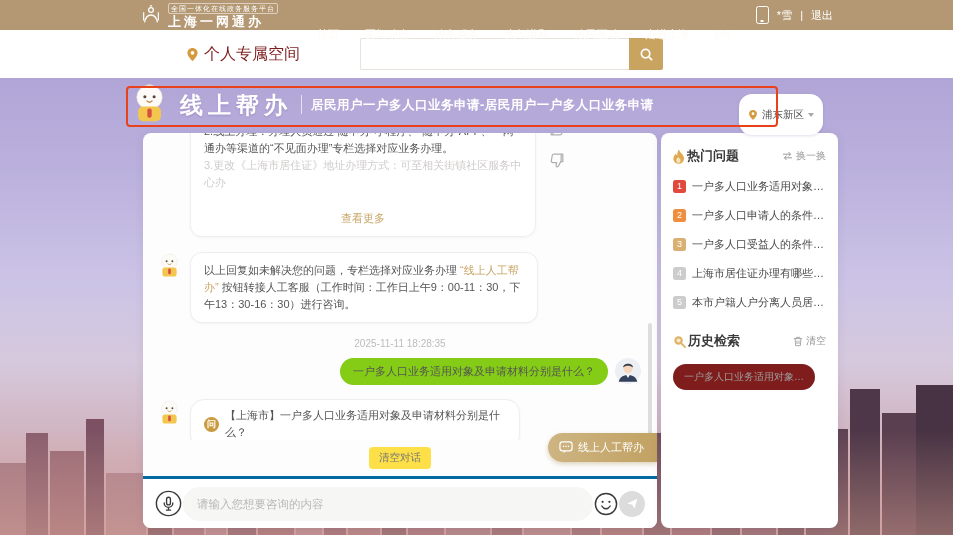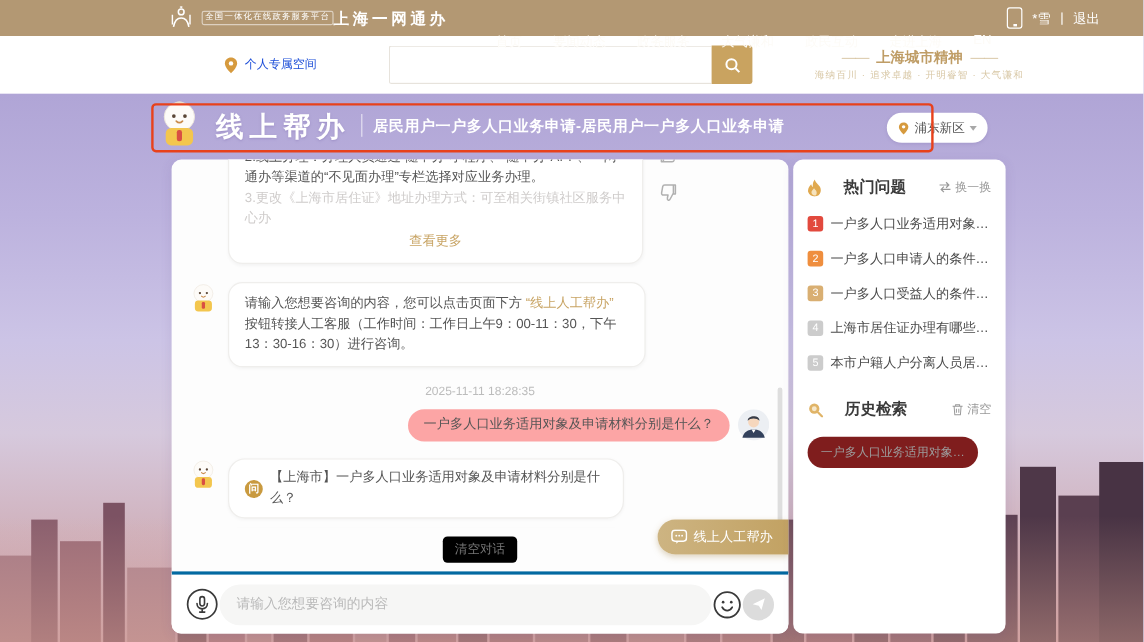--- a/index.html
+++ b/index.html
@@ -7,90 +7,90 @@
   .page{position:relative;width:953px;height:535px;overflow:hidden;background:#cfc6e6;}
 
   
   .bg{position:absolute;left:0;top:78px;width:953px;height:457px;
       background:linear-gradient(180deg,#b0a5d6 0%,#bcb2de 22%,#ccc4e6 45%,#d6c9dd 62%,#d0b2bd 80%,#c49daa 100%);}
   .skyline{position:absolute;left:0;bottom:0;width:953px;height:150px;}
 
   
   .topbar{position:absolute;left:0;top:0;width:953px;height:30px;background:#b39873;display:flex;align-items:center;color:#fff;z-index:30;}
   .brand{display:flex;align-items:center;gap:6px;margin-left:140px;cursor:pointer;}
-  .brand-txt{display:flex;flex-direction:row;line-height:1;}
+  .brand-txt{display:flex;flex-direction:column;line-height:1;}
   .plat{font-size:7px;border:1px solid rgba(255,255,255,.55);padding:1px 2px;border-radius:2px;letter-spacing:1px;margin-bottom:1px;white-space:nowrap;}
   .logo{font-size:13px;font-weight:bold;letter-spacing:3px;white-space:nowrap;}
   .nav{display:flex;align-items:center;height:30px;margin-left:26px;margin-top:38px;}
   .nav-item{position:relative;height:30px;display:flex;align-items:center;padding:0 13px;font-size:11px;color:#fdfbf7;cursor:pointer;white-space:nowrap;}
   .nav-item.active::after{content:"";position:absolute;left:10px;right:10px;bottom:0;height:3px;background:#fff;border-radius:2px 2px 0 0;}
   .user-zone{margin-left:auto;margin-right:120px;display:flex;align-items:center;gap:8px;font-size:11px;white-space:nowrap;}
   .phone-ic{width:11px;height:16px;border:1.2px solid #fff;border-radius:2.5px;position:relative;}
   .phone-ic::after{content:"";position:absolute;left:50%;bottom:1.5px;width:3px;height:1.2px;background:#fff;transform:translateX(-50%);}
 
   
   .subheader{position:absolute;left:0;top:30px;width:953px;height:48px;background:#fff;z-index:29;display:flex;align-items:center;}
-  .pspace{display:flex;align-items:center;gap:5px;margin-left:186px;font-size:10px;color:#1d4ed8;cursor:pointer;white-space:nowrap;}
+  .pspace{display:flex;align-items:center;gap:5px;margin-left:186px;font-size:16px;color:#7f1d1d;cursor:pointer;white-space:nowrap;}
   .searchbox{display:flex;margin-left:60px;}
   .searchbox input{width:252px;height:30px;border:1px solid #e7e3dc;border-right:none;border-radius:2px 0 0 2px;outline:none;padding:0 8px;font-size:12px;}
   .search-btn{width:34px;height:32px;background:#c9a360;border:none;border-radius:0 2px 2px 0;display:flex;align-items:center;justify-content:center;cursor:pointer;}
   .spirit{margin-left:52px;text-align:center;line-height:1.5;white-space:nowrap;}
   .spirit-title{font-size:12px;font-weight:bold;color:#bf9d66;}
   .spirit-title .dash{color:#d9c7a6;font-weight:normal;letter-spacing:-1px;}
   .spirit-sub{font-size:8px;color:#d8c7a5;letter-spacing:1px;}
 
   
   .mascot-banner{position:absolute;left:131px;top:83px;width:37px;height:41px;z-index:22;}
   .banner-title{position:absolute;left:180px;top:90px;font-size:23px;font-weight:bold;color:#fff;letter-spacing:5px;z-index:22;text-shadow:0 1px 2px rgba(120,100,170,.4);}
   .banner-div{position:absolute;left:301px;top:95px;width:1px;height:19px;background:rgba(255,255,255,.65);z-index:22;}
   .banner-sub{position:absolute;left:311px;top:97px;font-size:12.5px;font-weight:bold;color:#fff;letter-spacing:.5px;z-index:22;white-space:nowrap;}
   .annotation{position:absolute;left:126px;top:86px;width:648px;height:37px;border:2.5px solid #e8411b;border-radius:4px;z-index:23;pointer-events:none;}
-  .district{position:absolute;left:739px;top:94px;height:25px;background:#fff;border-radius:13px;display:flex;align-items:center;gap:4px;padding:0 9px;font-size:10.5px;color:#555;z-index:22;cursor:pointer;box-shadow:0 1px 3px rgba(90,70,140,.18);}
+  .district{position:absolute;left:739px;top:94px;height:41px;background:#fff;border-radius:13px;display:flex;align-items:center;gap:4px;padding:0 9px;font-size:10.5px;color:#555;z-index:22;cursor:pointer;box-shadow:0 1px 3px rgba(90,70,140,.18);}
   .chev{width:0;height:0;border-left:3.5px solid transparent;border-right:3.5px solid transparent;border-top:4.5px solid #a8a8a8;}
 
   
   .chat-panel{position:absolute;left:143px;top:133px;width:514px;height:395px;background:#fdfdfd;border-radius:8px;z-index:20;display:flex;flex-direction:column;box-shadow:0 2px 10px rgba(90,70,140,.12);}
   .messages{flex:1;overflow:hidden;padding:0 14px;position:relative;border-radius:8px 8px 0 0;}
   .bubble{background:#fff;border:1px solid #efeeec;border-radius:12px;padding:9px 13px;font-size:11px;line-height:17px;color:#555;box-shadow:0 1px 3px rgba(0,0,0,.04);}
   .row{display:flex;align-items:flex-start;}
   .bot-avatar{width:25px;height:25px;flex:0 0 25px;margin-right:8px;margin-top:1px;}
   .msg1-wrap{margin-top:-20px;margin-left:33px;display:flex;align-items:flex-start;}
   .msg1-bubble{width:318px;}
   .faded{color:#cfcccb;}
-  .view-more{display:block;text-align:center;color:#c8a464;font-size:11px;margin-top:2px;cursor:pointer;text-decoration:none;}
+  .view-more{display:block;text-align:center;color:#c8a464;font-size:11px;margin-top:19px;cursor:pointer;text-decoration:none;}
   .thumb-col{display:flex;flex-direction:column;gap:11px;margin-left:11px;margin-top:6px;}
   .thumb-btn{width:20px;height:20px;cursor:pointer;background:none;border:none;padding:0;}
   .msg2-row{margin-top:15px;}
   .msg2-bubble{max-width:320px;}
   .hl-gold{color:#c8a464;}
   .time{ text-align:center;font-size:10px;color:#bcbcbc;margin:15px 0 9px;}
   .user-row{display:flex;justify-content:flex-end;align-items:flex-start;gap:7px;padding-right:2px;margin-top:4px;}
-  .user-bubble{background:#fca5a5;border-radius:15px;padding:6px 13px;font-size:11px;color:#555;line-height:15px;}
+  .user-bubble{background:#84cc16;border-radius:15px;padding:6px 13px;font-size:11px;color:#555;line-height:15px;}
   .user-avatar{width:26px;height:26px;flex:0 0 26px;}
   .msg3-row{margin-top:14px;}
   .msg3-col{display:flex;flex-direction:column;gap:8px;max-width:330px;}
   .q-bubble{display:flex;align-items:center;gap:6px;border-radius:14px;padding:7px 13px;}
   .qa-ic{width:15px;height:15px;flex:0 0 15px;border-radius:50%;color:#fff;font-size:9px;line-height:15px;text-align:center;font-weight:bold;}
   .q-ic{background:#c99a3f;}
   .scrollbar{position:absolute;right:5px;top:190px;width:4px;height:120px;background:#dedede;border-radius:2px;cursor:pointer;}
 
   .controls{position:relative;height:36px;flex:0 0 36px;display:flex;align-items:center;justify-content:center;}
-  .clear-pill{background:#000000;border:none;border-radius:4px;padding:4px 10px;font-size:10.5px;color:#777;cursor:pointer;}
+  .clear-pill{background:#fde047;border:none;border-radius:4px;padding:4px 10px;font-size:10.5px;color:#777;cursor:pointer;}
   .human-btn{position:absolute;right:0;top:-7px;display:flex;align-items:center;gap:5px;background:linear-gradient(90deg,#cdb482,#c2a263);color:#fff;font-size:11px;border:none;padding:7px 13px 7px 11px;border-radius:15px 0 0 15px;cursor:pointer;box-shadow:0 2px 5px rgba(160,130,70,.35);}
 
   .input-bar{flex:0 0 49px;border-top:3px solid #0369a1;display:flex;align-items:center;gap:1px;padding:0 12px;background:#fff;border-radius:0 0 8px 8px;}
   .mic-btn,.emoji-btn{background:none;border:none;padding:0;cursor:pointer;display:flex;}
   .chat-input{flex:1;height:34px;background:#f6f6f5;border:none;border-radius:17px;outline:none;padding:0 14px;font-size:11.5px;color:#555;}
   .chat-input::placeholder{color:#b9b9b9;}
   .send-btn{width:26px;height:26px;border-radius:50%;background:#dcdcdc;border:none;display:flex;align-items:center;justify-content:center;cursor:pointer;flex:0 0 26px;}
 
   
   .sidebar{position:absolute;left:661px;top:133px;width:177px;height:395px;background:#fff;border-radius:8px;z-index:20;padding:14px 12px;box-sizing:border-box;box-shadow:0 2px 10px rgba(90,70,140,.12);}
   .sb-head{display:flex;align-items:center;margin-bottom:14px;}
-  .sb-title{font-size:13px;font-weight:bold;color:#3a3a3a;margin-left:18px;}
+  .sb-title{font-size:13px;font-weight:bold;color:#3a3a3a;margin-left:2px;}
   .sb-action{margin-left:auto;font-size:10px;color:#999;cursor:pointer;display:flex;align-items:center;gap:3px;}
   .hot-item{display:flex;align-items:center;gap:6px;margin-bottom:14px;cursor:pointer;}
   .rk{width:13px;height:13px;flex:0 0 13px;border-radius:2.5px;color:#fff;font-size:9px;line-height:13px;text-align:center;}
   .rk1{background:#e2493d;} .rk2{background:#ef8e3e;} .rk3{background:#d9af72;} .rk4{background:#cccccc;} .rk5{background:#cccccc;}
   .hot-txt{font-size:11px;color:#4a4a4a;white-space:nowrap;overflow:hidden;text-overflow:ellipsis;}
   .hist-head{margin-top:22px;}
   .hist-chip{display:inline-block;background:#7f1d1d;color:#9d9d9d;font-size:10px;padding:6px 11px;border-radius:13px;cursor:pointer;max-width:150px;white-space:nowrap;overflow:hidden;text-overflow:ellipsis;}
 </style>
 </head>
 <body>
@@ -178,24 +178,20 @@
     </div>
     <div class="searchbox">
       <input type="text" style="">
       <button class="search-btn">
         <svg width="15" height="15" viewBox="0 0 16 16">
           <circle cx="7" cy="7" r="4.5" fill="none" stroke="#fff" stroke-width="1.8"></circle>
           <path d="M10.5 10.5L14 14" stroke="#fff" stroke-width="1.8"></path>
         </svg>
       </button>
     </div>
-    <div class="spirit">
-      <div class="spirit-title"><span class="dash">——</span>&nbsp;&nbsp;<span>上海城市精神</span>&nbsp;&nbsp;<span class="dash">——</span></div>
-      <div class="spirit-sub">海纳百川 · 追求卓越 · 开明睿智 · 大气谦和</div>
-    </div>
   </div>
 
   <svg class="mascot-banner" viewBox="0 0 24 26">
     <ellipse cx="12" cy="9" rx="8.2" ry="7.8" fill="#fdfbf8" stroke="#ece4da" stroke-width=".5"></ellipse>
     <path d="M10 2.2c.5-1.4 3.5-1.4 4 0" fill="none" stroke="#e8ddcf" stroke-width="1.2"></path>
     <circle cx="9" cy="8.6" r="1" fill="#5a4636"></circle>
     <circle cx="15" cy="8.6" r="1" fill="#5a4636"></circle>
     <path d="M10.3 11.3c1 1 2.4 1 3.4 0" stroke="#c98a4b" stroke-width=".9" fill="none" stroke-linecap="round"></path>
     <rect x="4.6" y="15" width="14.8" height="9.5" rx="3" fill="#f3c64e"></rect>
     <rect x="10.6" y="16.2" width="2.8" height="6" rx="1.2" fill="#d94f43"></rect>
@@ -239,21 +235,21 @@
       <div class="row msg2-row">
         <svg class="bot-avatar" viewBox="0 0 24 26">
           <ellipse cx="12" cy="9" rx="8.2" ry="7.8" fill="#fdfbf8" stroke="#ece4da" stroke-width=".5"></ellipse>
           <circle cx="9" cy="8.6" r="1" fill="#5a4636"></circle>
             <circle cx="15" cy="8.6" r="1" fill="#5a4636"></circle>
           <path d="M10.3 11.3c1 1 2.4 1 3.4 0" stroke="#c98a4b" stroke-width=".9" fill="none" stroke-linecap="round"></path>
           <rect x="4.6" y="15" width="14.8" height="9.5" rx="3" fill="#f3c64e"></rect>
           <rect x="10.6" y="16.2" width="2.8" height="6" rx="1.2" fill="#d94f43"></rect>
         </svg>
         <div class="bubble msg2-bubble">
-          <span>请输入您想要咨询的内容，您可以点击页面下方</span>
+          <span>以上回复如未解决您的问题，专栏选择对应业务办理</span>
           <span class="hl-gold">“线上人工帮办”</span>
           <span>按钮转接人工客服（工作时间：工作日上午9：00-11：30，下午13：30-16：30）进行咨询。</span>
         </div>
       </div>
 
       <div class="time">2025-11-11 18:28:35</div>
 
       <div class="user-row">
         <div class="user-bubble">一户多人口业务适用对象及申请材料分别是什么？</div>
         <svg class="user-avatar" viewBox="0 0 24 24">

